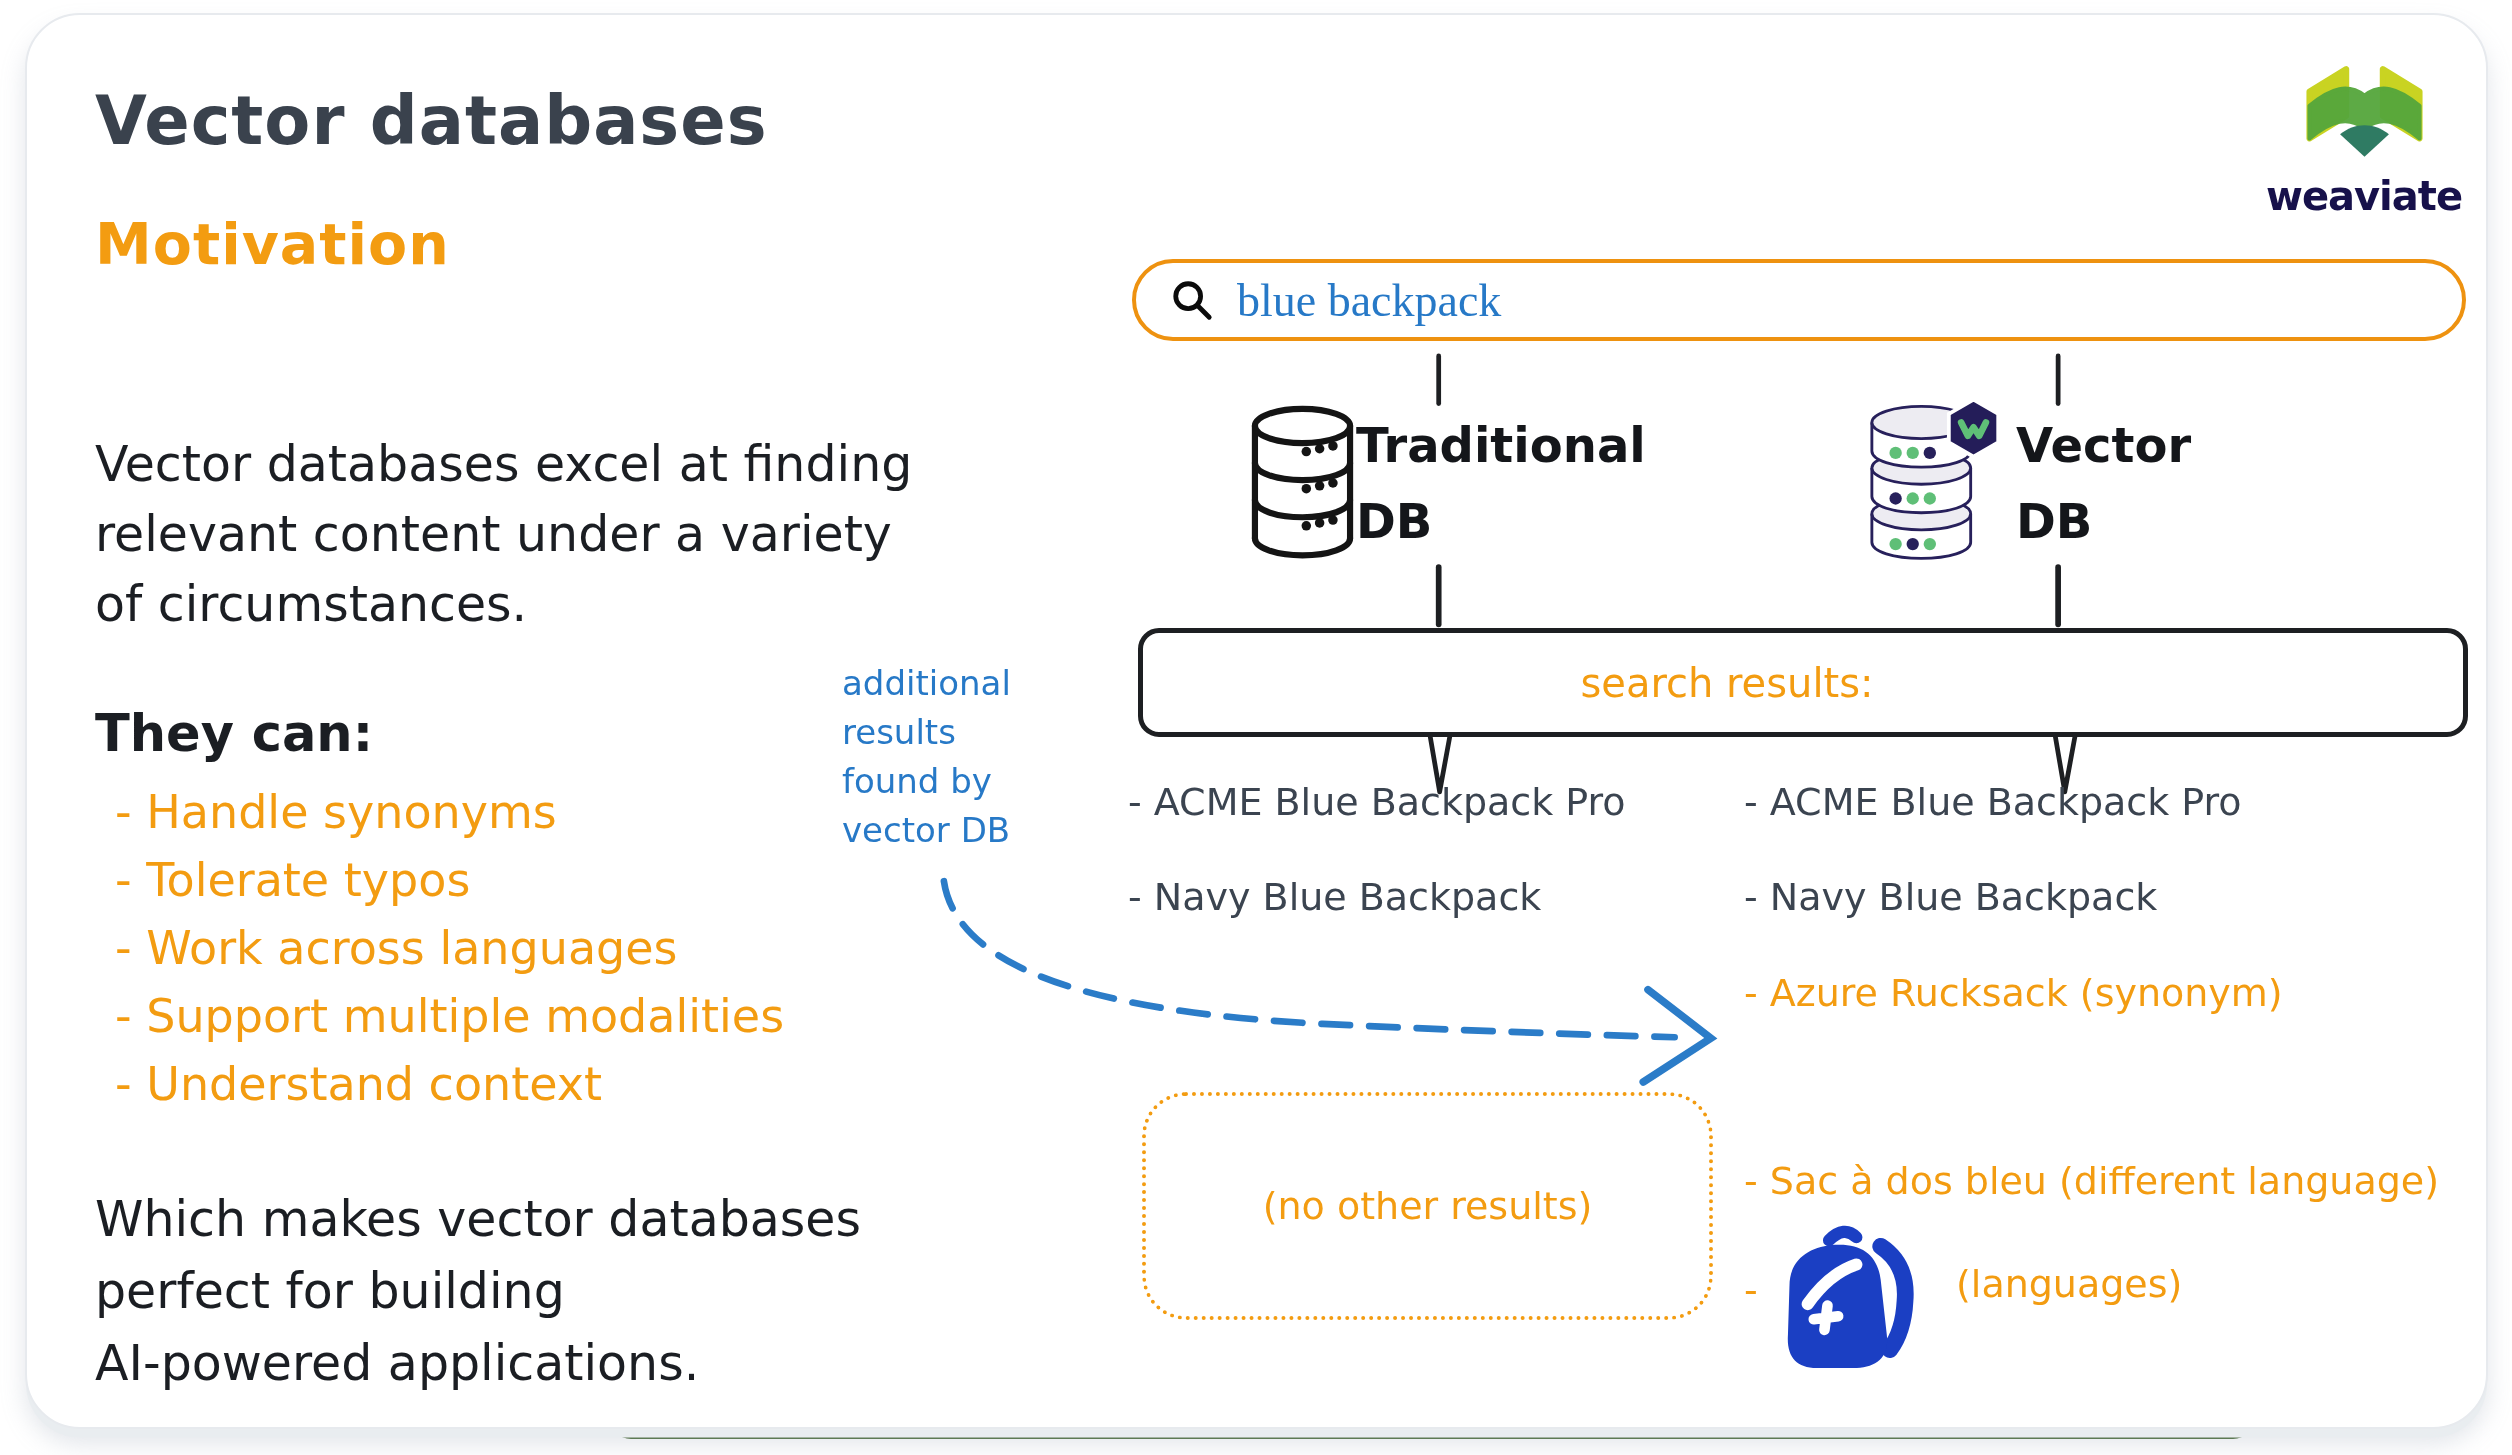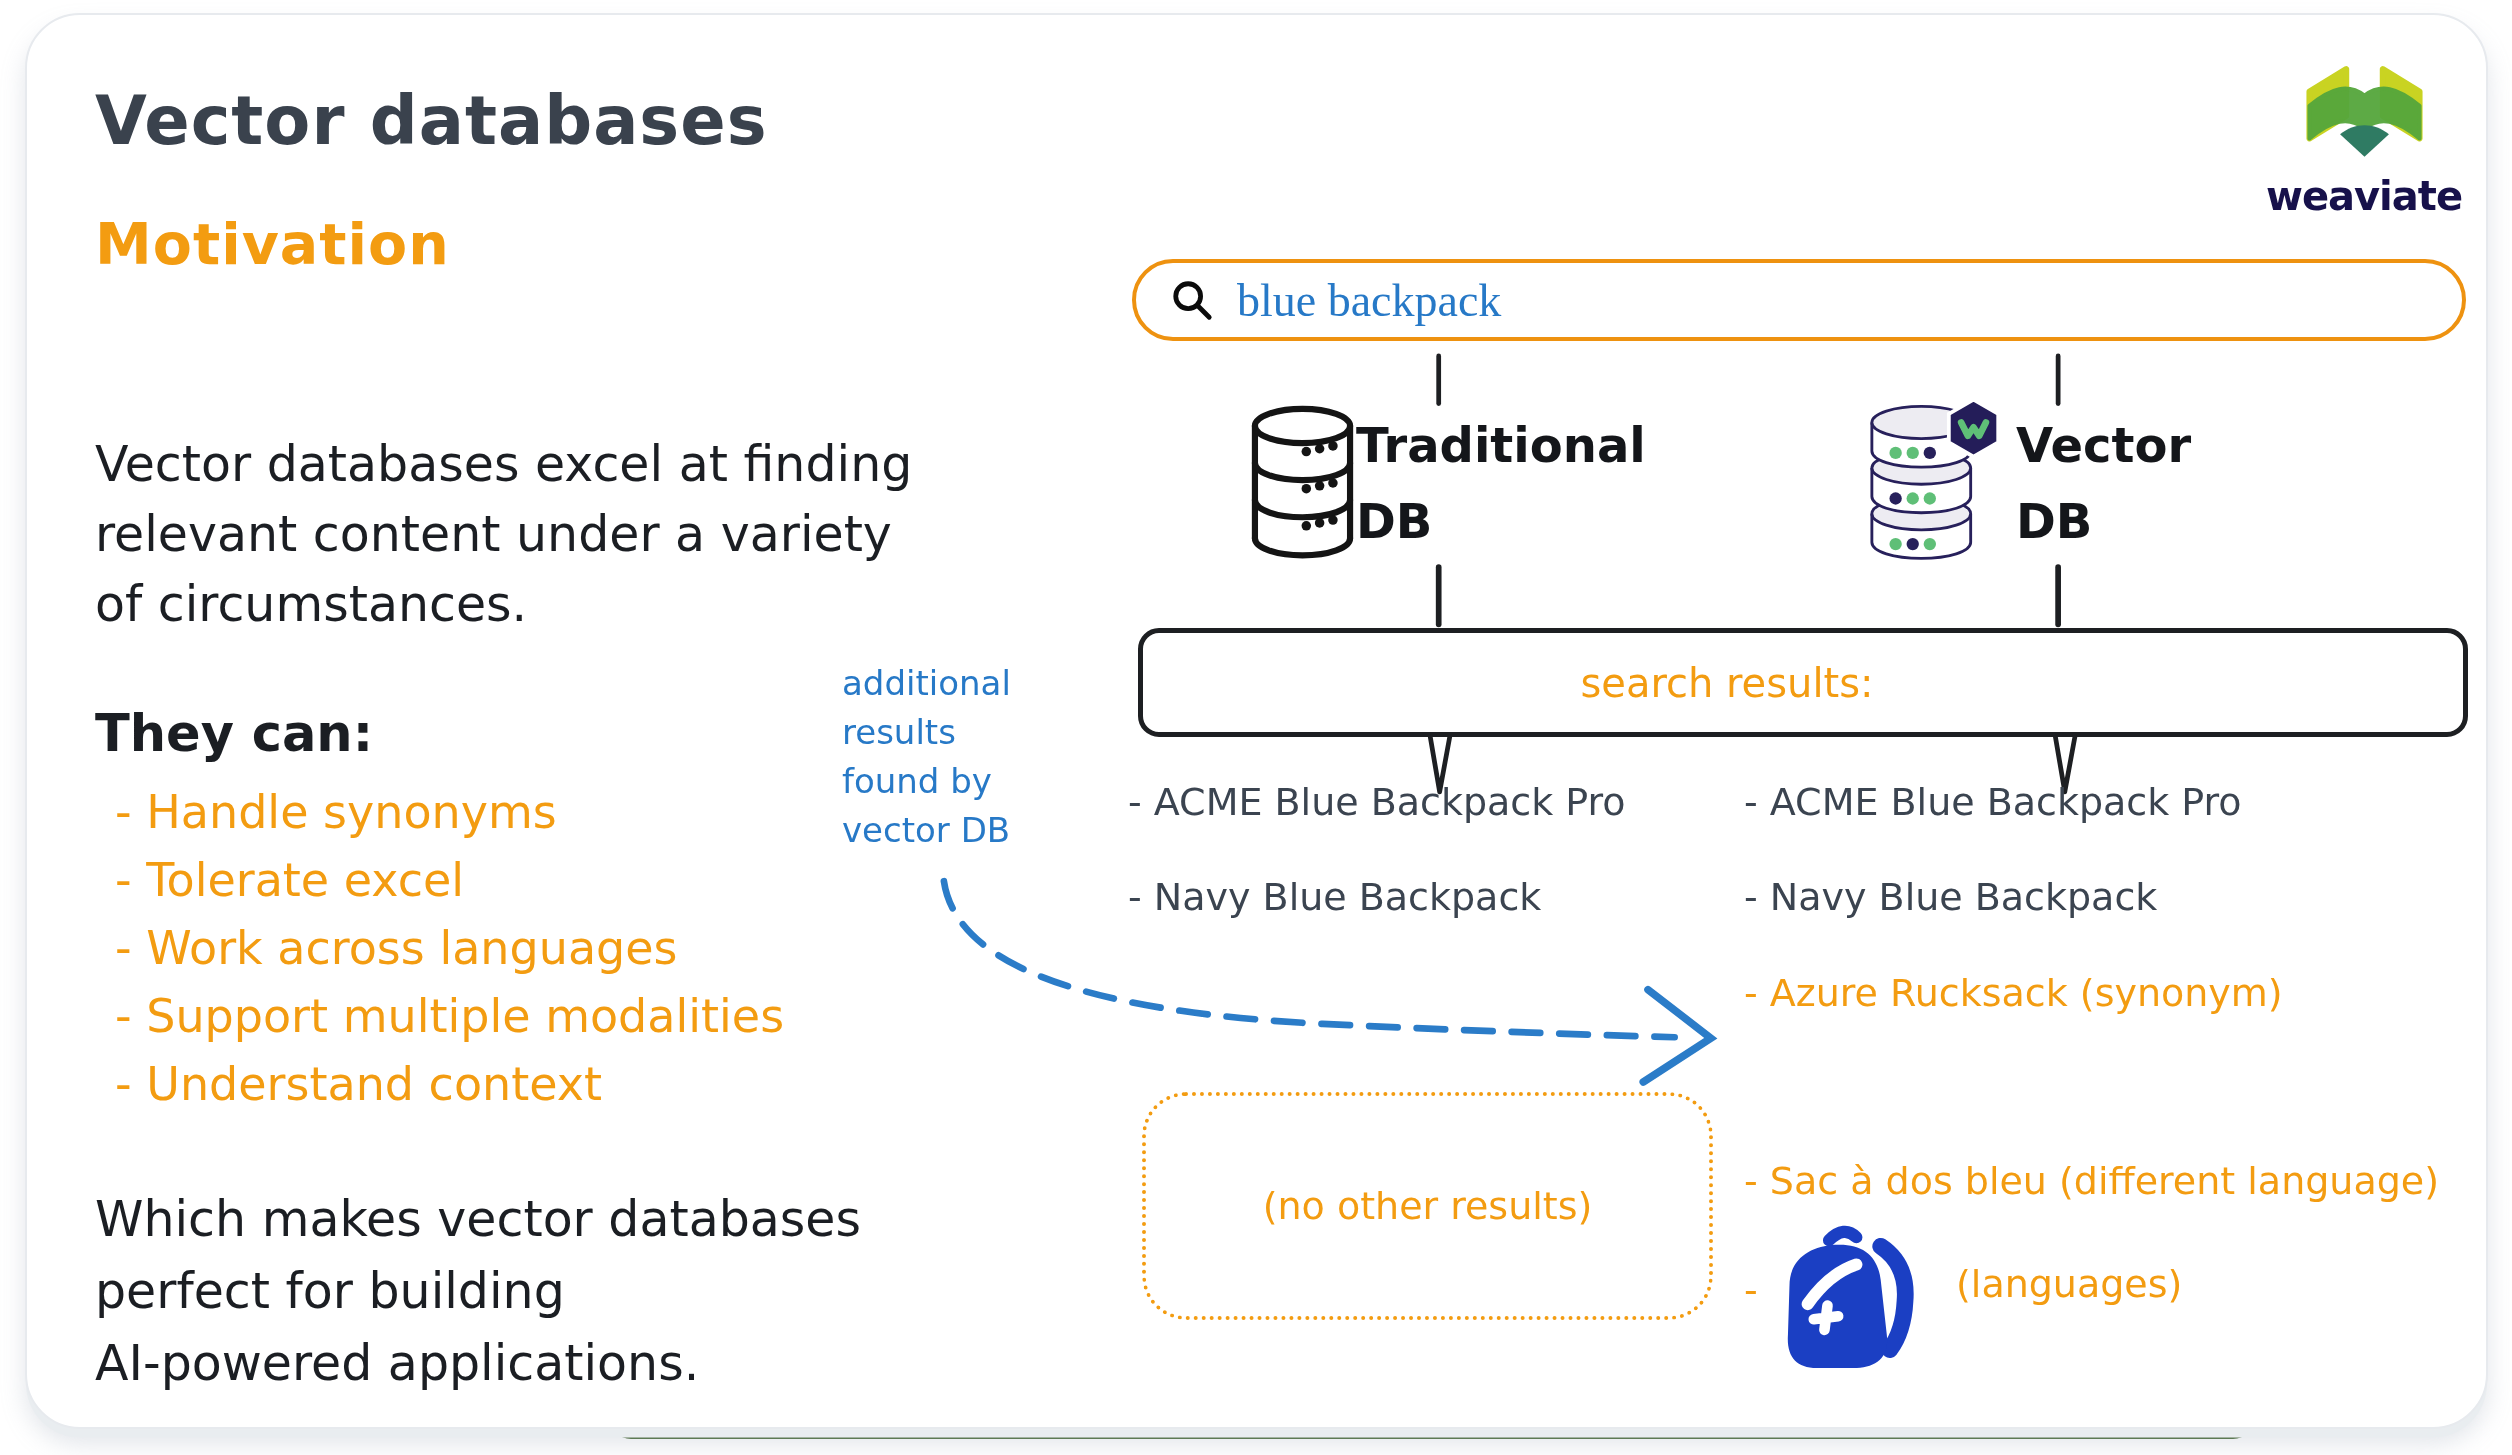--- a/index.html
+++ b/index.html
@@ -102,21 +102,21 @@
   <div class="abs content para p1">
     <div>Vector databases excel at finding</div>
     <div>relevant content under a variety</div>
     <div>of circumstances.</div>
   </div>
 
   <div class="abs content theycan">They can:</div>
 
   <div class="abs content bullets">
     <div>- Handle synonyms</div>
-    <div>- Tolerate excel</div>
+    <div>- Tolerate typos</div>
     <div>- Work across languages</div>
     <div>- Support multiple modalities</div>
     <div>- Understand context</div>
   </div>
 
   <div class="abs content para p2">
     <div>Which makes vector databases</div>
     <div>perfect for building</div>
     <div>AI-powered applications.</div>
   </div>

